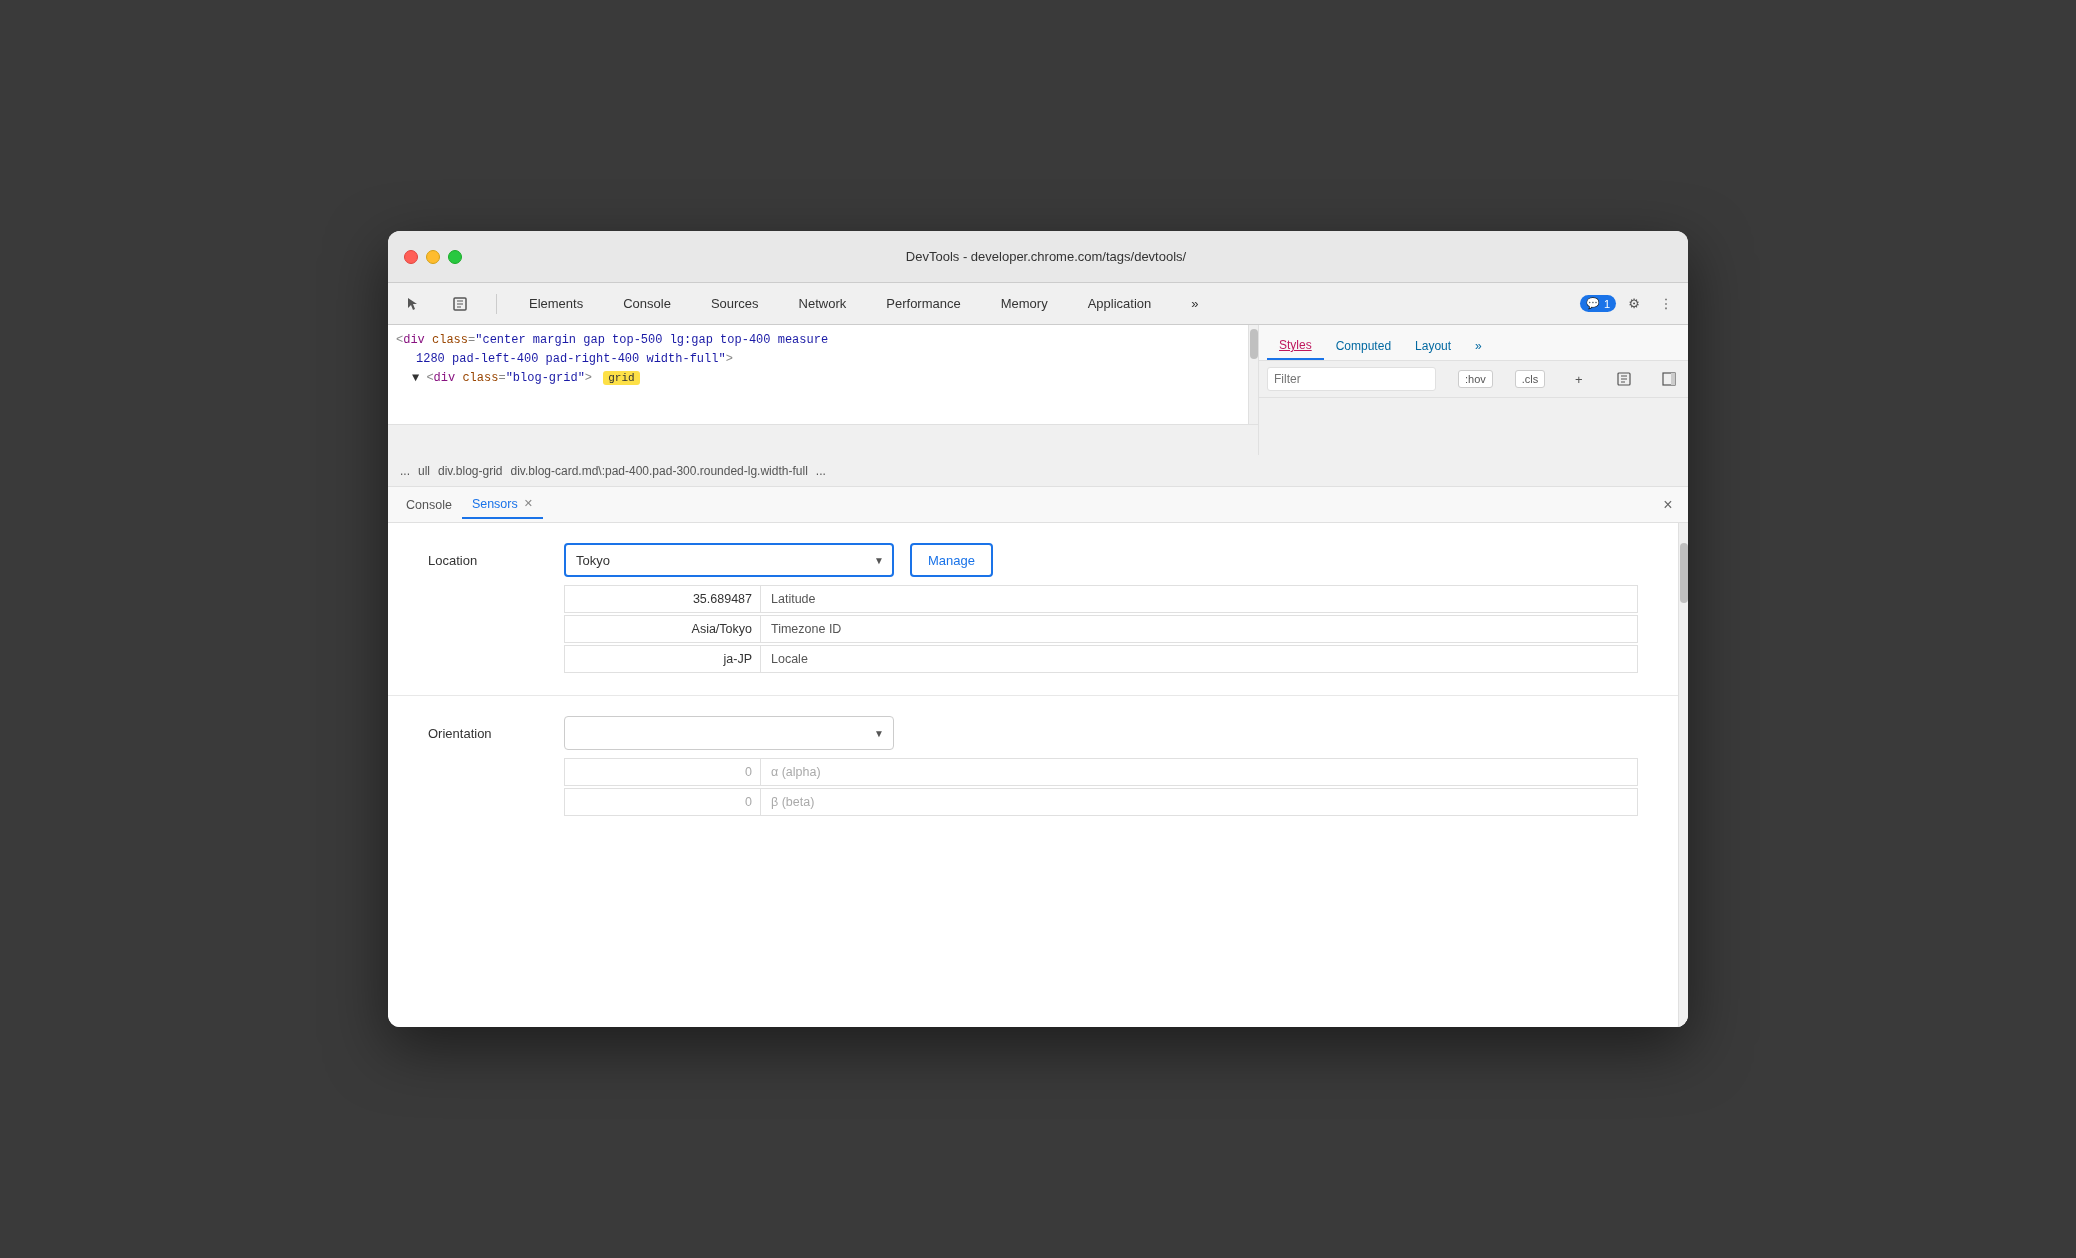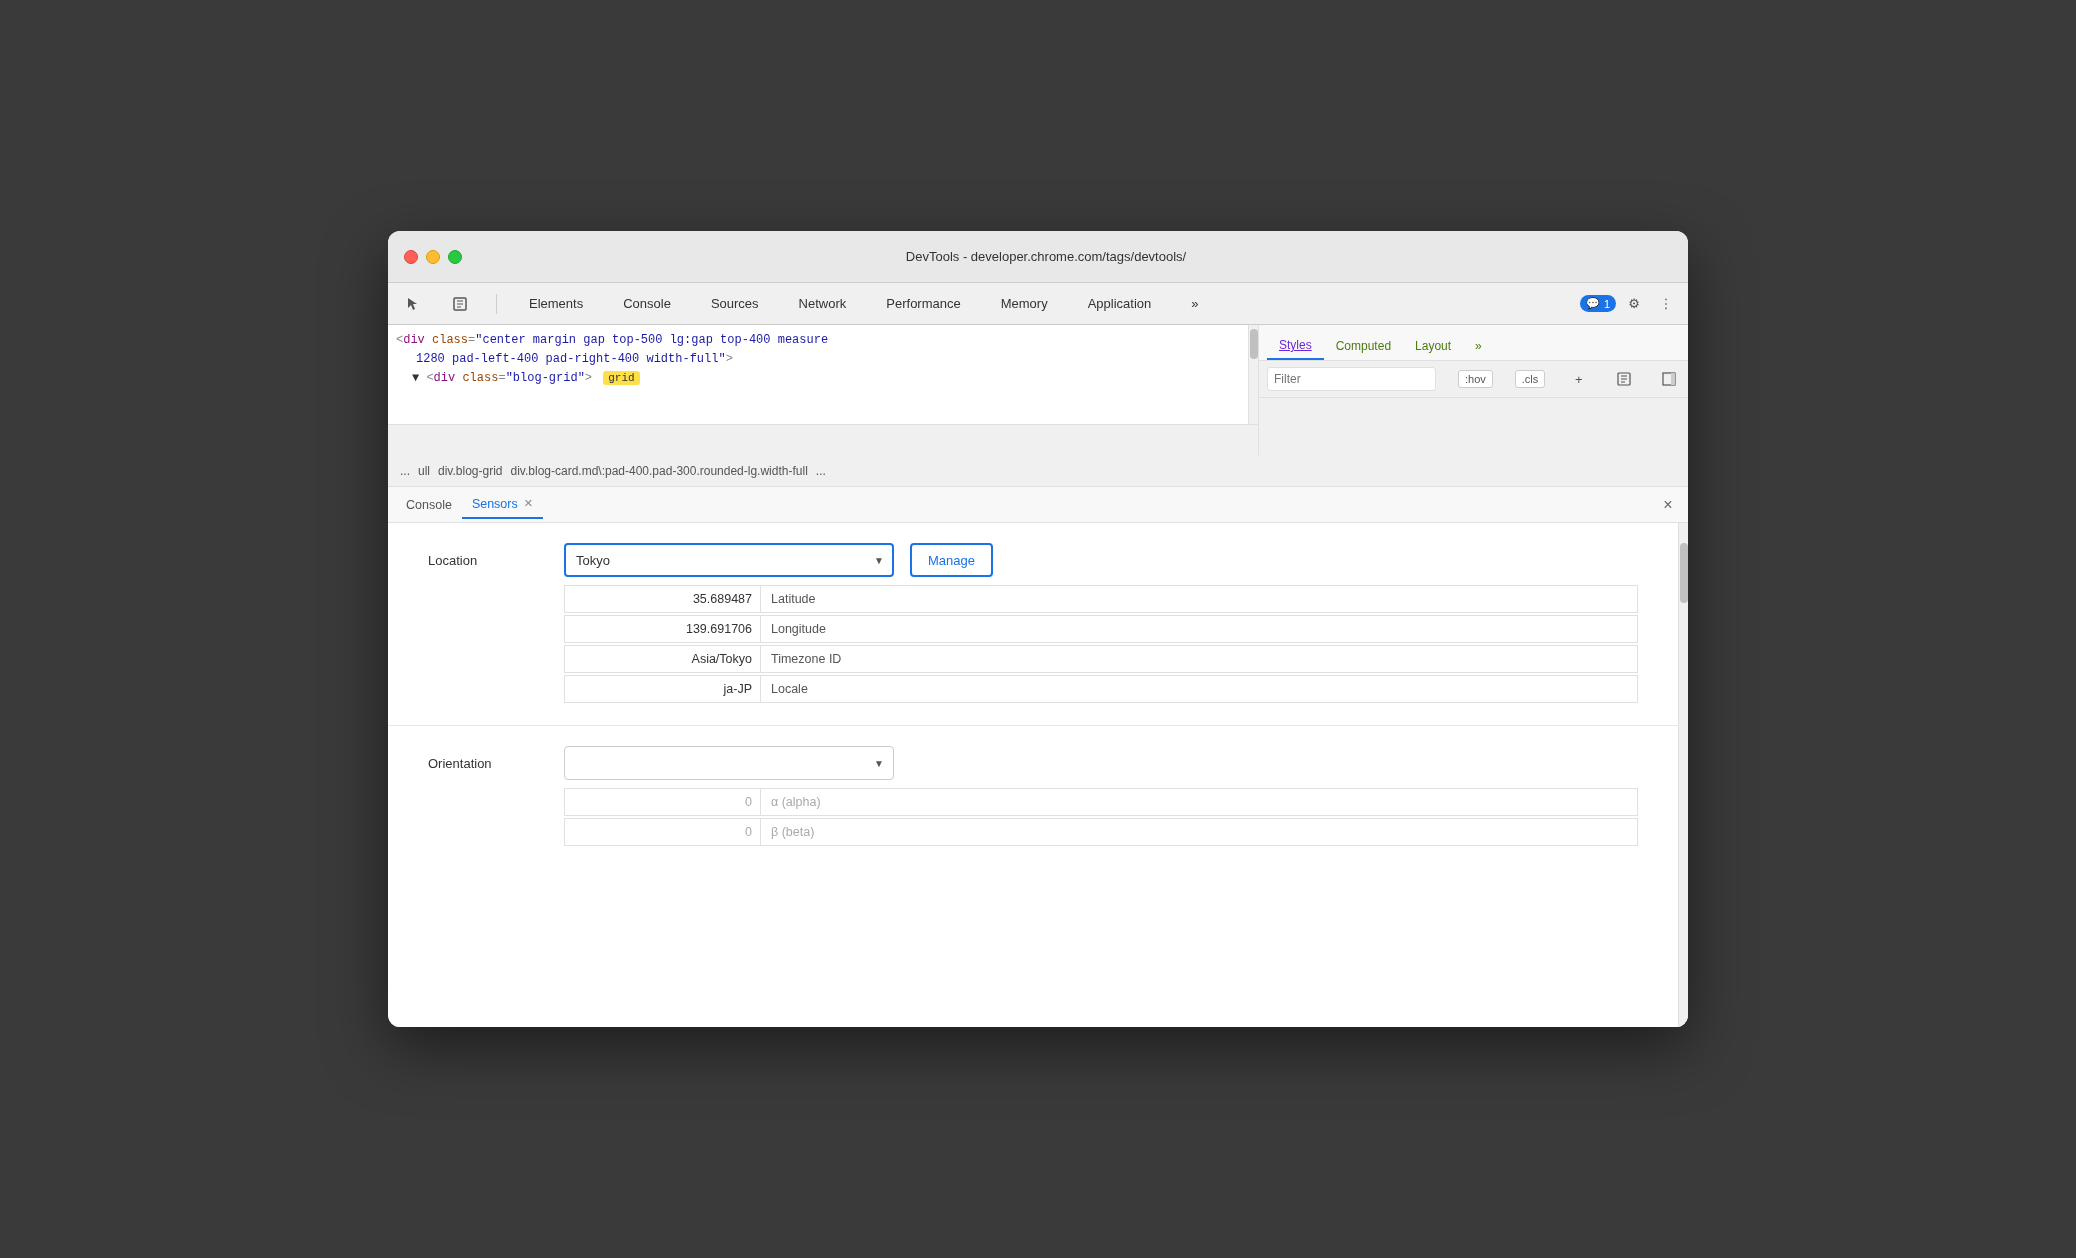--- a/index.html
+++ b/index.html
@@ -153,25 +153,25 @@
       align-items: flex-end;
       padding: 0 8px;
     }
 
     .style-tab {
       padding: 0 12px;
       height: 28px;
       display: flex;
       align-items: center;
       font-size: 12px;
-      color: #4d7c0f;
+      color: #0369a1;
       cursor: pointer;
     }
     .style-tab.active {
-      color: #6d28d9;
+      color: #be185d;
       border-bottom: 2px solid #1a73e8;
       text-decoration: underline;
     }
 
     .styles-toolbar {
       display: flex;
       align-items: center;
       padding: 4px 8px;
       gap: 22px;
       border-bottom: 1px solid #e0e0e0;
@@ -574,24 +574,20 @@
             </div>
             <button class="manage-btn">Manage</button>
           </div>
 
           <div class="fields-table">
             <div class="field-entry">
               <div class="field-value">35.689487</div>
               <div class="field-key">Latitude</div>
             </div>
             <div class="field-entry">
-              <div class="field-value">139.691706</div>
-              <div class="field-key">Longitude</div>
-            </div>
-            <div class="field-entry">
               <div class="field-value">Asia/Tokyo</div>
               <div class="field-key">Timezone ID</div>
             </div>
             <div class="field-entry">
               <div class="field-value">ja-JP</div>
               <div class="field-key">Locale</div>
             </div>
           </div>
         </div>
 

